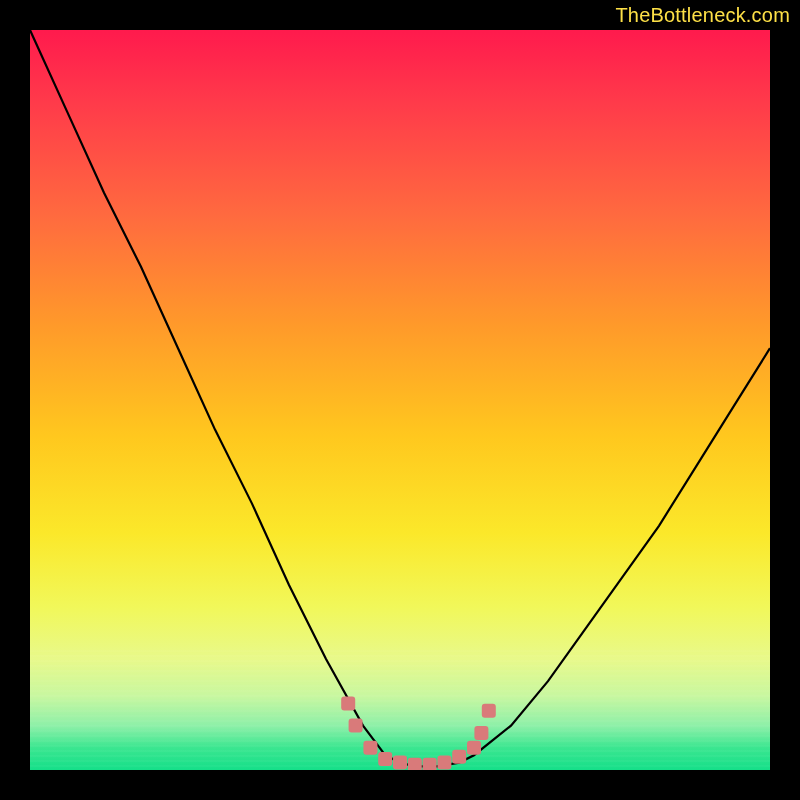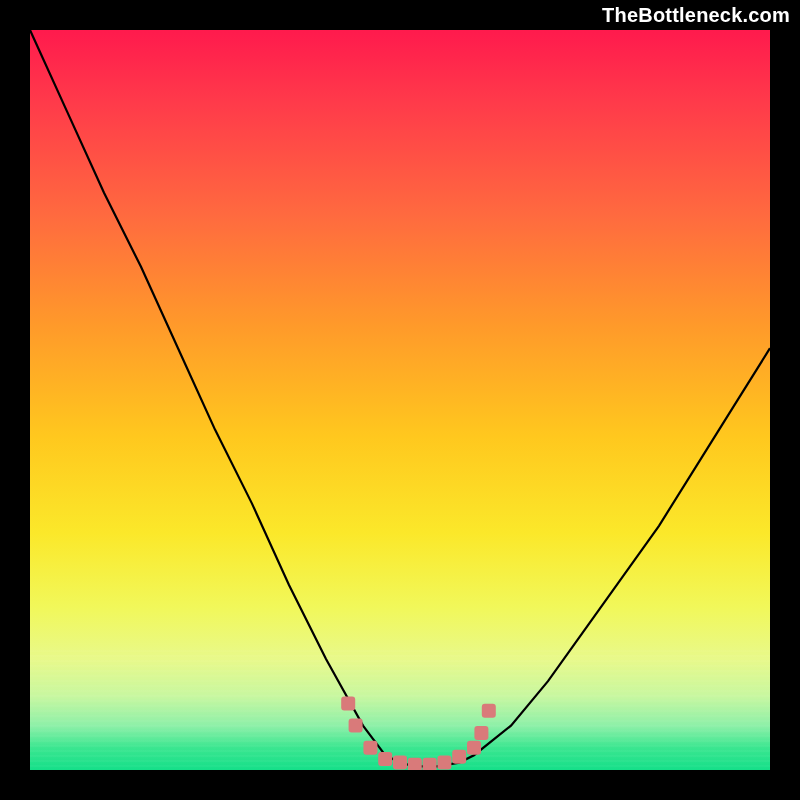--- a/index.html
+++ b/index.html
@@ -67,23 +67,23 @@
     position: absolute;
     left: 0;
     top: 0;
     width: 740px;
     height: 740px;
   }
   .watermark {
     position: absolute;
     top: 4px;
     right: 10px;
-    color: #ffffff;
+    color: #fde047;
     font-size: 20px;
-    font-weight: 700;
+    font-weight: 400;
     letter-spacing: 0.2px;
     user-select: none;
   }
   svg.markers {
     position: absolute;
     left: 0;
     top: 0;
     width: 740px;
     height: 740px;
     pointer-events: none;

